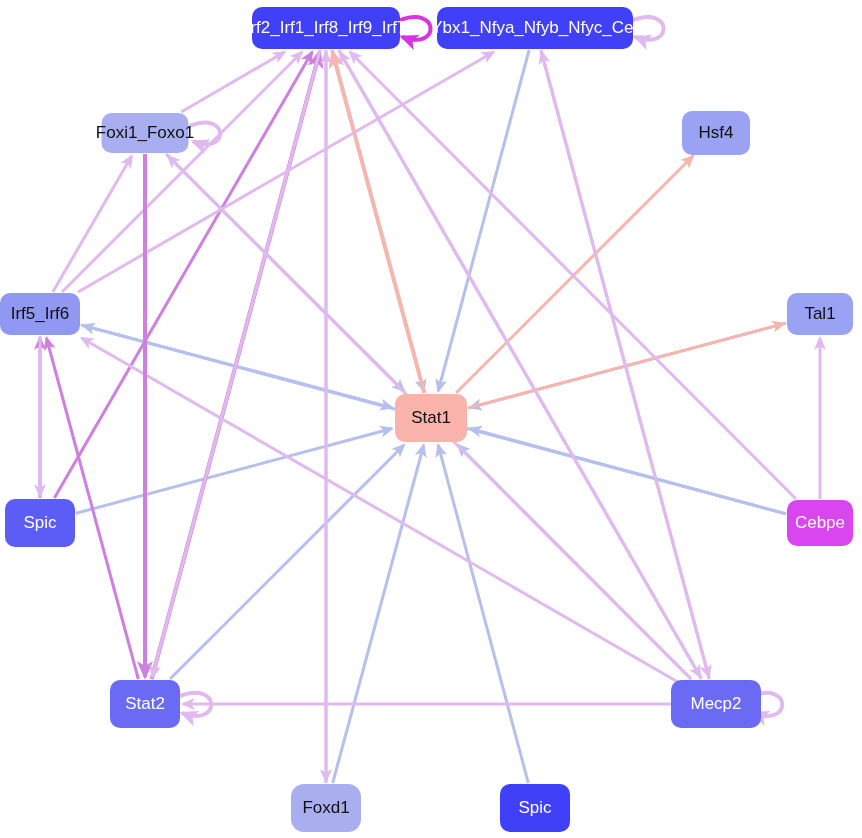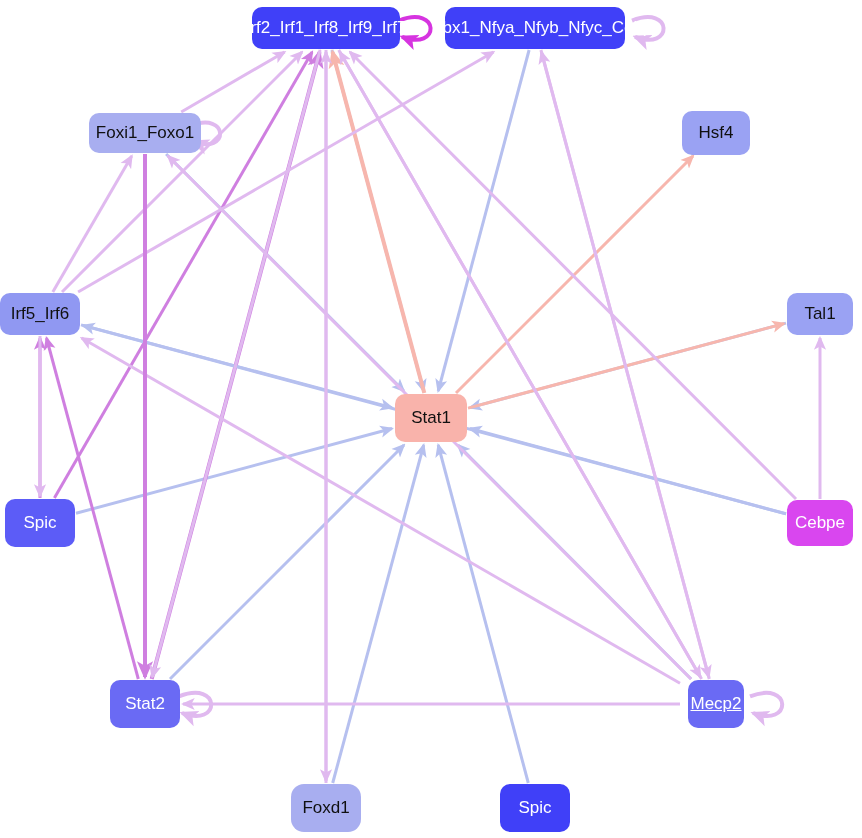--- a/index.html
+++ b/index.html
@@ -74,24 +74,24 @@
       <path d="M 399 20.5912 C 440.572 4.185999999999996 , 440.572 51.81400000000001 , 402 36.82" fill="none" stroke="#d634e0" stroke-width="4" marker-end="url(#arw-d634e0)"></path>
       <path d="M 632 20.5912 C 673.572 4.185999999999996 , 673.572 51.81400000000001 , 635 36.82" fill="none" stroke="#e0b9ef" stroke-width="4" marker-end="url(#arw-e0b9ef)"></path>
       <path d="M 190 125.944 C 229.64 110.32 , 229.64 155.68 , 193 141.4" fill="none" stroke="#e0b9ef" stroke-width="4" marker-end="url(#arw-e0b9ef)"></path>
       <path d="M 179 696.44 C 221.4 679.7 , 221.4 728.3 , 182 713" fill="none" stroke="#e0b9ef" stroke-width="4" marker-end="url(#arw-e0b9ef)"></path>
       <path d="M 750 696.44 C 792.4 679.7 , 792.4 728.3 , 753 713" fill="none" stroke="#e0b9ef" stroke-width="4" marker-end="url(#arw-e0b9ef)"></path>
     </svg>
   <div id="node-layer">
       <div class="node" style="left: 326px; top: 28px; width: 148px; height: 42px; background: rgb(64, 64, 248); color: rgb(255, 255, 255);">
         <span>Irf2_Irf1_Irf8_Irf9_Irf7</span>
       </div>
-      <div class="node" style="left: 535px; top: 28px; width: 180px; height: 42px; background: rgb(64, 64, 248); color: rgb(255, 255, 255); padding-left: 22px;">
+      <div class="node" style="left: 535px; top: 28px; width: 196px; height: 42px; background: rgb(64, 64, 248); color: rgb(255, 255, 255); padding-left: 22px;">
         <span>Ybx1_Nfya_Nfyb_Nfyc_Cebpz</span>
       </div>
-      <div class="node" style="left: 145px; top: 133px; width: 112px; height: 40px; background: rgb(168, 174, 240); color: rgb(16, 16, 16);">
+      <div class="node" style="left: 145px; top: 133px; width: 87px; height: 40px; background: rgb(168, 174, 240); color: rgb(16, 16, 16);">
         <span>Foxi1_Foxo1</span>
       </div>
       <div class="node" style="left: 716px; top: 133px; width: 68px; height: 44px; background: rgb(154, 162, 243); color: rgb(16, 16, 16);">
         <span>Hsf4</span>
       </div>
       <div class="node" style="left: 40px; top: 314px; width: 80px; height: 42px; background: rgb(144, 152, 242); color: rgb(16, 16, 16);">
         <span>Irf5_Irf6</span>
       </div>
       <div class="node" style="left: 820px; top: 314px; width: 66px; height: 42px; background: rgb(154, 162, 243); color: rgb(16, 16, 16); align-items: center;">
         <span>Tal1</span>
@@ -101,21 +101,21 @@
       </div>
       <div class="node" style="left: 40px; top: 523px; width: 70px; height: 48px; background: rgb(92, 92, 247); color: rgb(255, 255, 255);">
         <span>Spic</span>
       </div>
       <div class="node" style="left: 820px; top: 523px; width: 66px; height: 46px; background: #d946ef; color: rgb(255, 255, 255);">
         <span>Cebpe</span>
       </div>
       <div class="node" style="left: 145px; top: 704px; width: 70px; height: 48px; background: rgb(106, 106, 244); color: rgb(255, 255, 255);">
         <span>Stat2</span>
       </div>
-      <div class="node" style="left: 716px; top: 704px; width: 56px; height: 48px; background: rgb(106, 106, 244); color: rgb(255, 255, 255); text-decoration: underline;">
+      <div class="node" style="left: 716px; top: 704px; width: 90px; height: 48px; background: rgb(106, 106, 244); color: rgb(255, 255, 255);">
         <span>Mecp2</span>
       </div>
       <div class="node" style="left: 326px; top: 808px; width: 70px; height: 48px; background: rgb(168, 174, 240); color: rgb(16, 16, 16); border-radius: 13px;">
         <span>Foxd1</span>
       </div>
       <div class="node" style="left: 535px; top: 808px; width: 70px; height: 48px; background: rgb(64, 64, 248); color: rgb(255, 255, 255);">
         <span>Spic</span>
       </div>
     </div>
 </div>

